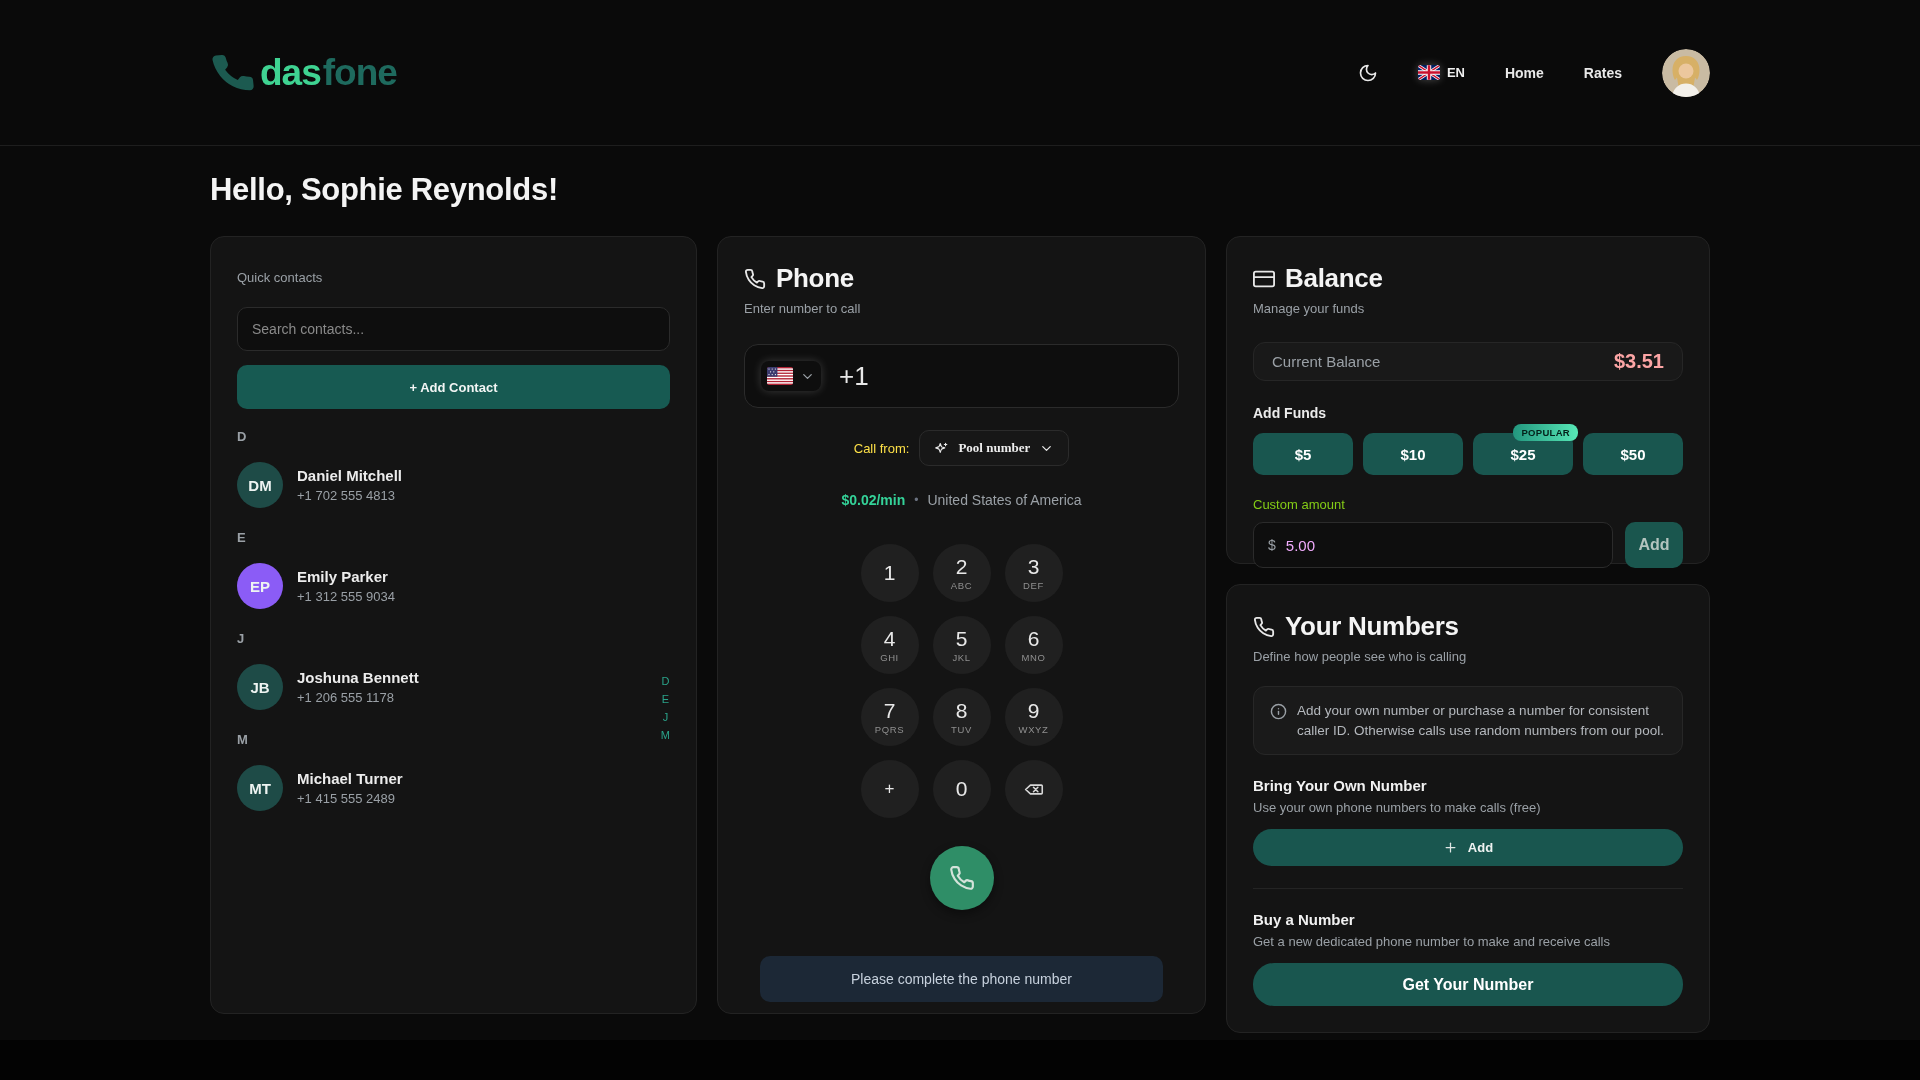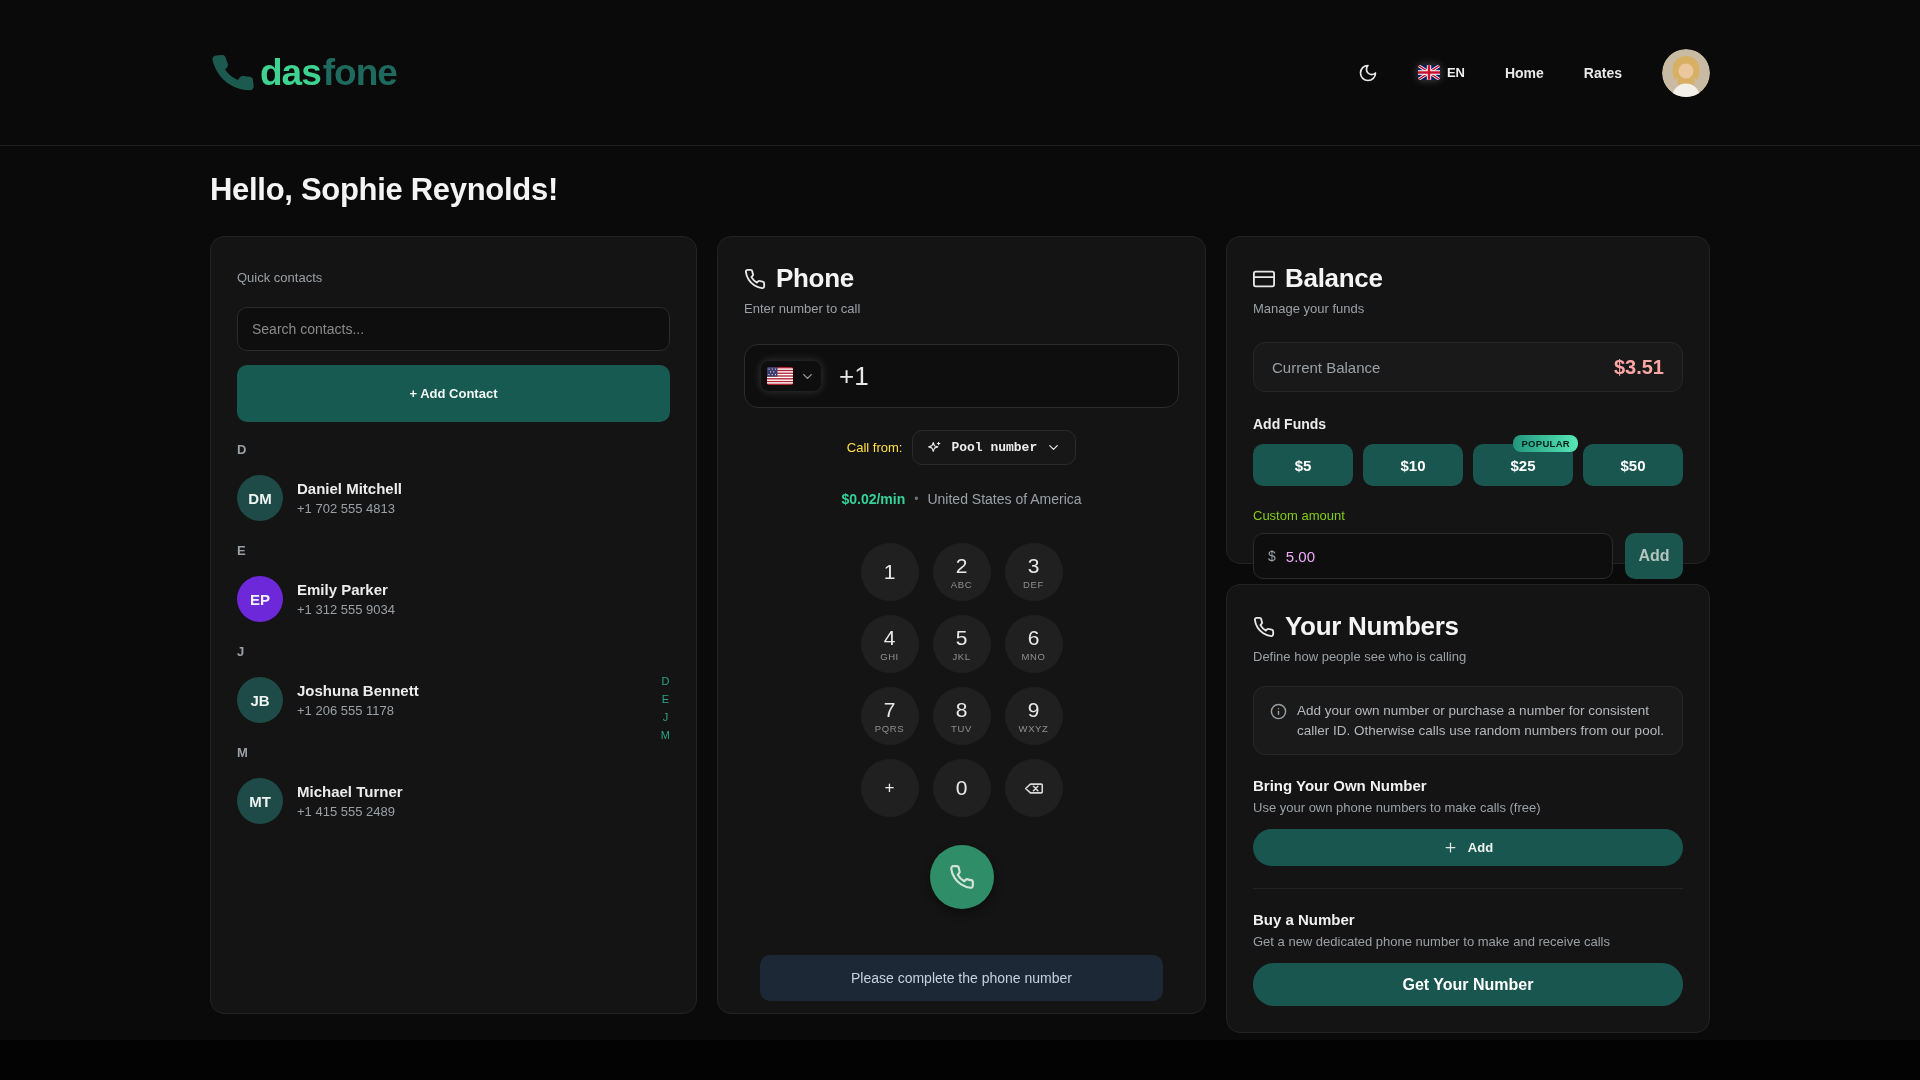--- a/index.html
+++ b/index.html
@@ -56,21 +56,21 @@
 
   
   .search-input {
     margin-top:22px; width:100%; height:44px;
     background:#0e0e0e; border:1px solid #2b2b2b; border-radius:10px;
     color:#d6d6d6; font-size:14px; padding:0 14px; outline:none;
     font-family:inherit;
   }
   .search-input::placeholder { color:#8a8a8a; }
   .add-contact-btn {
-    margin-top:14px; width:100%; height:57px;
+    margin-top:14px; width:100%; height:44px;
     background:#175a52; border:none; border-radius:10px;
     color:#f2f5f4; font-size:13px; font-weight:bold; cursor:pointer;
     font-family:inherit;
   }
   .groups { margin-top:10px; }
   .group-letter { font-size:13px; font-weight:bold; color:#9aa0a6; margin:20px 0 16px; }
   .contact { display:flex; align-items:center; gap:14px; cursor:pointer; padding:2px 0; }
   .avatar {
     width:46px; height:46px; border-radius:50%;
     display:flex; align-items:center; justify-content:center;
@@ -93,21 +93,21 @@
   .flag-chip { display:flex; align-items:center; gap:7px; cursor:pointer; padding:6px; border-radius:8px; box-shadow:0 0 10px rgba(255,255,255,.18); }
   .dial-input {
     flex:1; background:transparent; border:none; outline:none;
     color:#e8e8e8; font-size:26px; font-family:inherit; margin-left:8px;
   }
   .call-from-row { margin-top:22px; display:flex; justify-content:center; align-items:center; gap:10px; }
   .call-from-label { font-size:13px; color:#fde047; }
   .pool-btn {
     display:flex; align-items:center; gap:9px;
     background:#171717; border:1px solid #2b2b2b; border-radius:10px;
-    padding:9px 14px; cursor:pointer; color:#ececec; font-family:Liberation Mono, monospace;
+    padding:9px 14px; cursor:pointer; color:#ececec; font-family:Liberation Serif, serif;
   }
   .pool-btn svg { width:15px; height:15px; stroke:#e8e8e8; }
   .pool-label { font-size:13px; font-weight:bold; }
   .rate-row { margin-top:26px; display:flex; justify-content:center; align-items:center; gap:9px; font-size:14px; }
   .rate-price { color:#34d399; font-weight:bold; }
   .rate-dot { color:#6b7280; font-size:12px; }
   .rate-country { color:#9aa0a6; }
   .dialpad { margin:36px auto 0; width:202px; display:grid; grid-template-columns:repeat(3,58px); gap:14px; }
   .key {
     width:58px; height:58px; border-radius:50%;
@@ -128,21 +128,21 @@
   .call-btn svg { width:26px; height:26px; stroke:#d4e3da; }
   .warning-banner {
     margin:46px 16px 0; height:46px;
     background:#1c2836; border-radius:10px;
     display:flex; align-items:center; justify-content:center;
     color:#c7d1dd; font-size:14px;
   }
 
   
   .balance-box {
-    margin-top:26px; height:50px;
+    margin-top:26px; height:39px;
     background:#191919; border:1px solid #262626; border-radius:12px;
     display:flex; align-items:center; justify-content:space-between; padding:0 18px;
   }
   .balance-label { font-size:15px; color:#9aa0a6; }
   .balance-value { font-size:20px; font-weight:bold; color:#fca5a5; }
   .add-funds-label { margin-top:24px; font-size:14px; font-weight:bold; color:#ececec; }
   .amounts { margin-top:12px; display:grid; grid-template-columns:repeat(4,1fr); gap:10px; }
   .amount-btn {
     position:relative; height:42px;
     background:#19564f; border:none; border-radius:10px;
@@ -252,21 +252,21 @@
               </div>
             <div>
               <div class="contact-name">Daniel Mitchell</div>
               <div class="contact-phone">+1 702 555 4813</div>
             </div>
           </div>
         </div>
         <div class="group">
           <div class="group-letter">E</div>
           <div class="contact">
-            <div class="avatar" style="background: #6d28d9;">
+            <div class="avatar" style="background: #8b5cf6;">
                 <span>EP</span>
               </div>
             <div>
               <div class="contact-name">Emily Parker</div>
               <div class="contact-phone">+1 312 555 9034</div>
             </div>
           </div>
         </div>
         <div class="group">
           <div class="group-letter">J</div>

